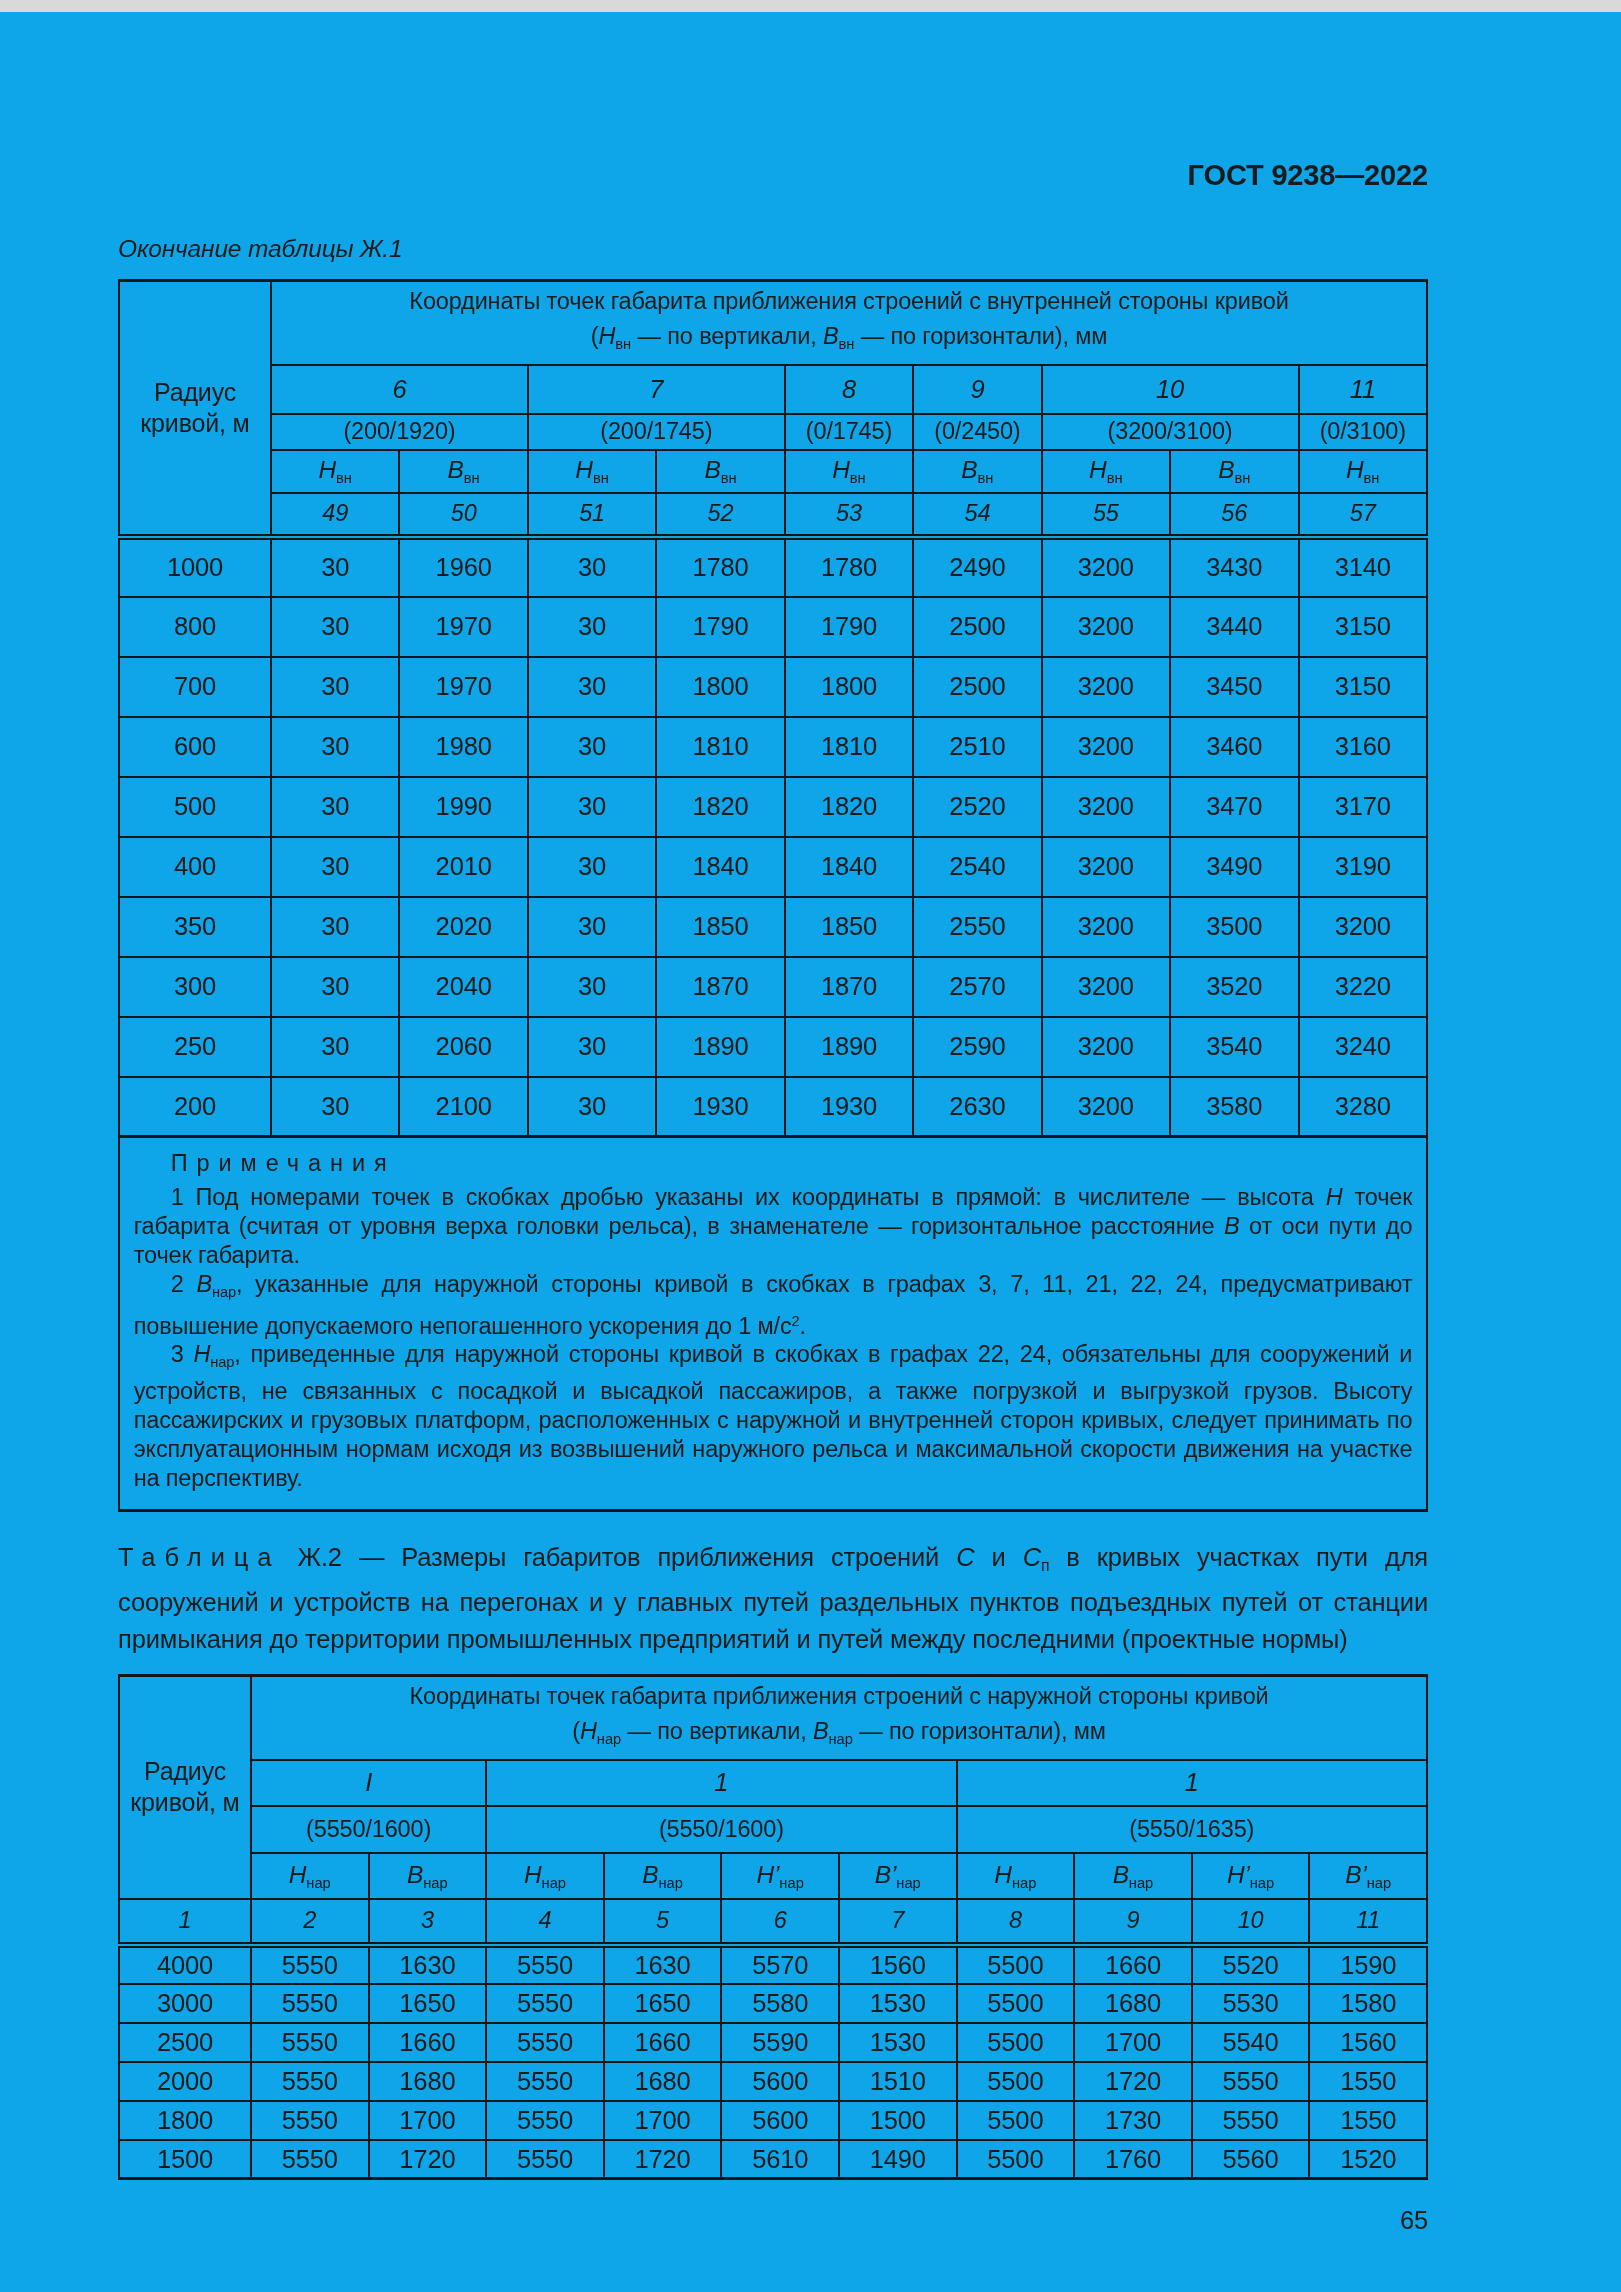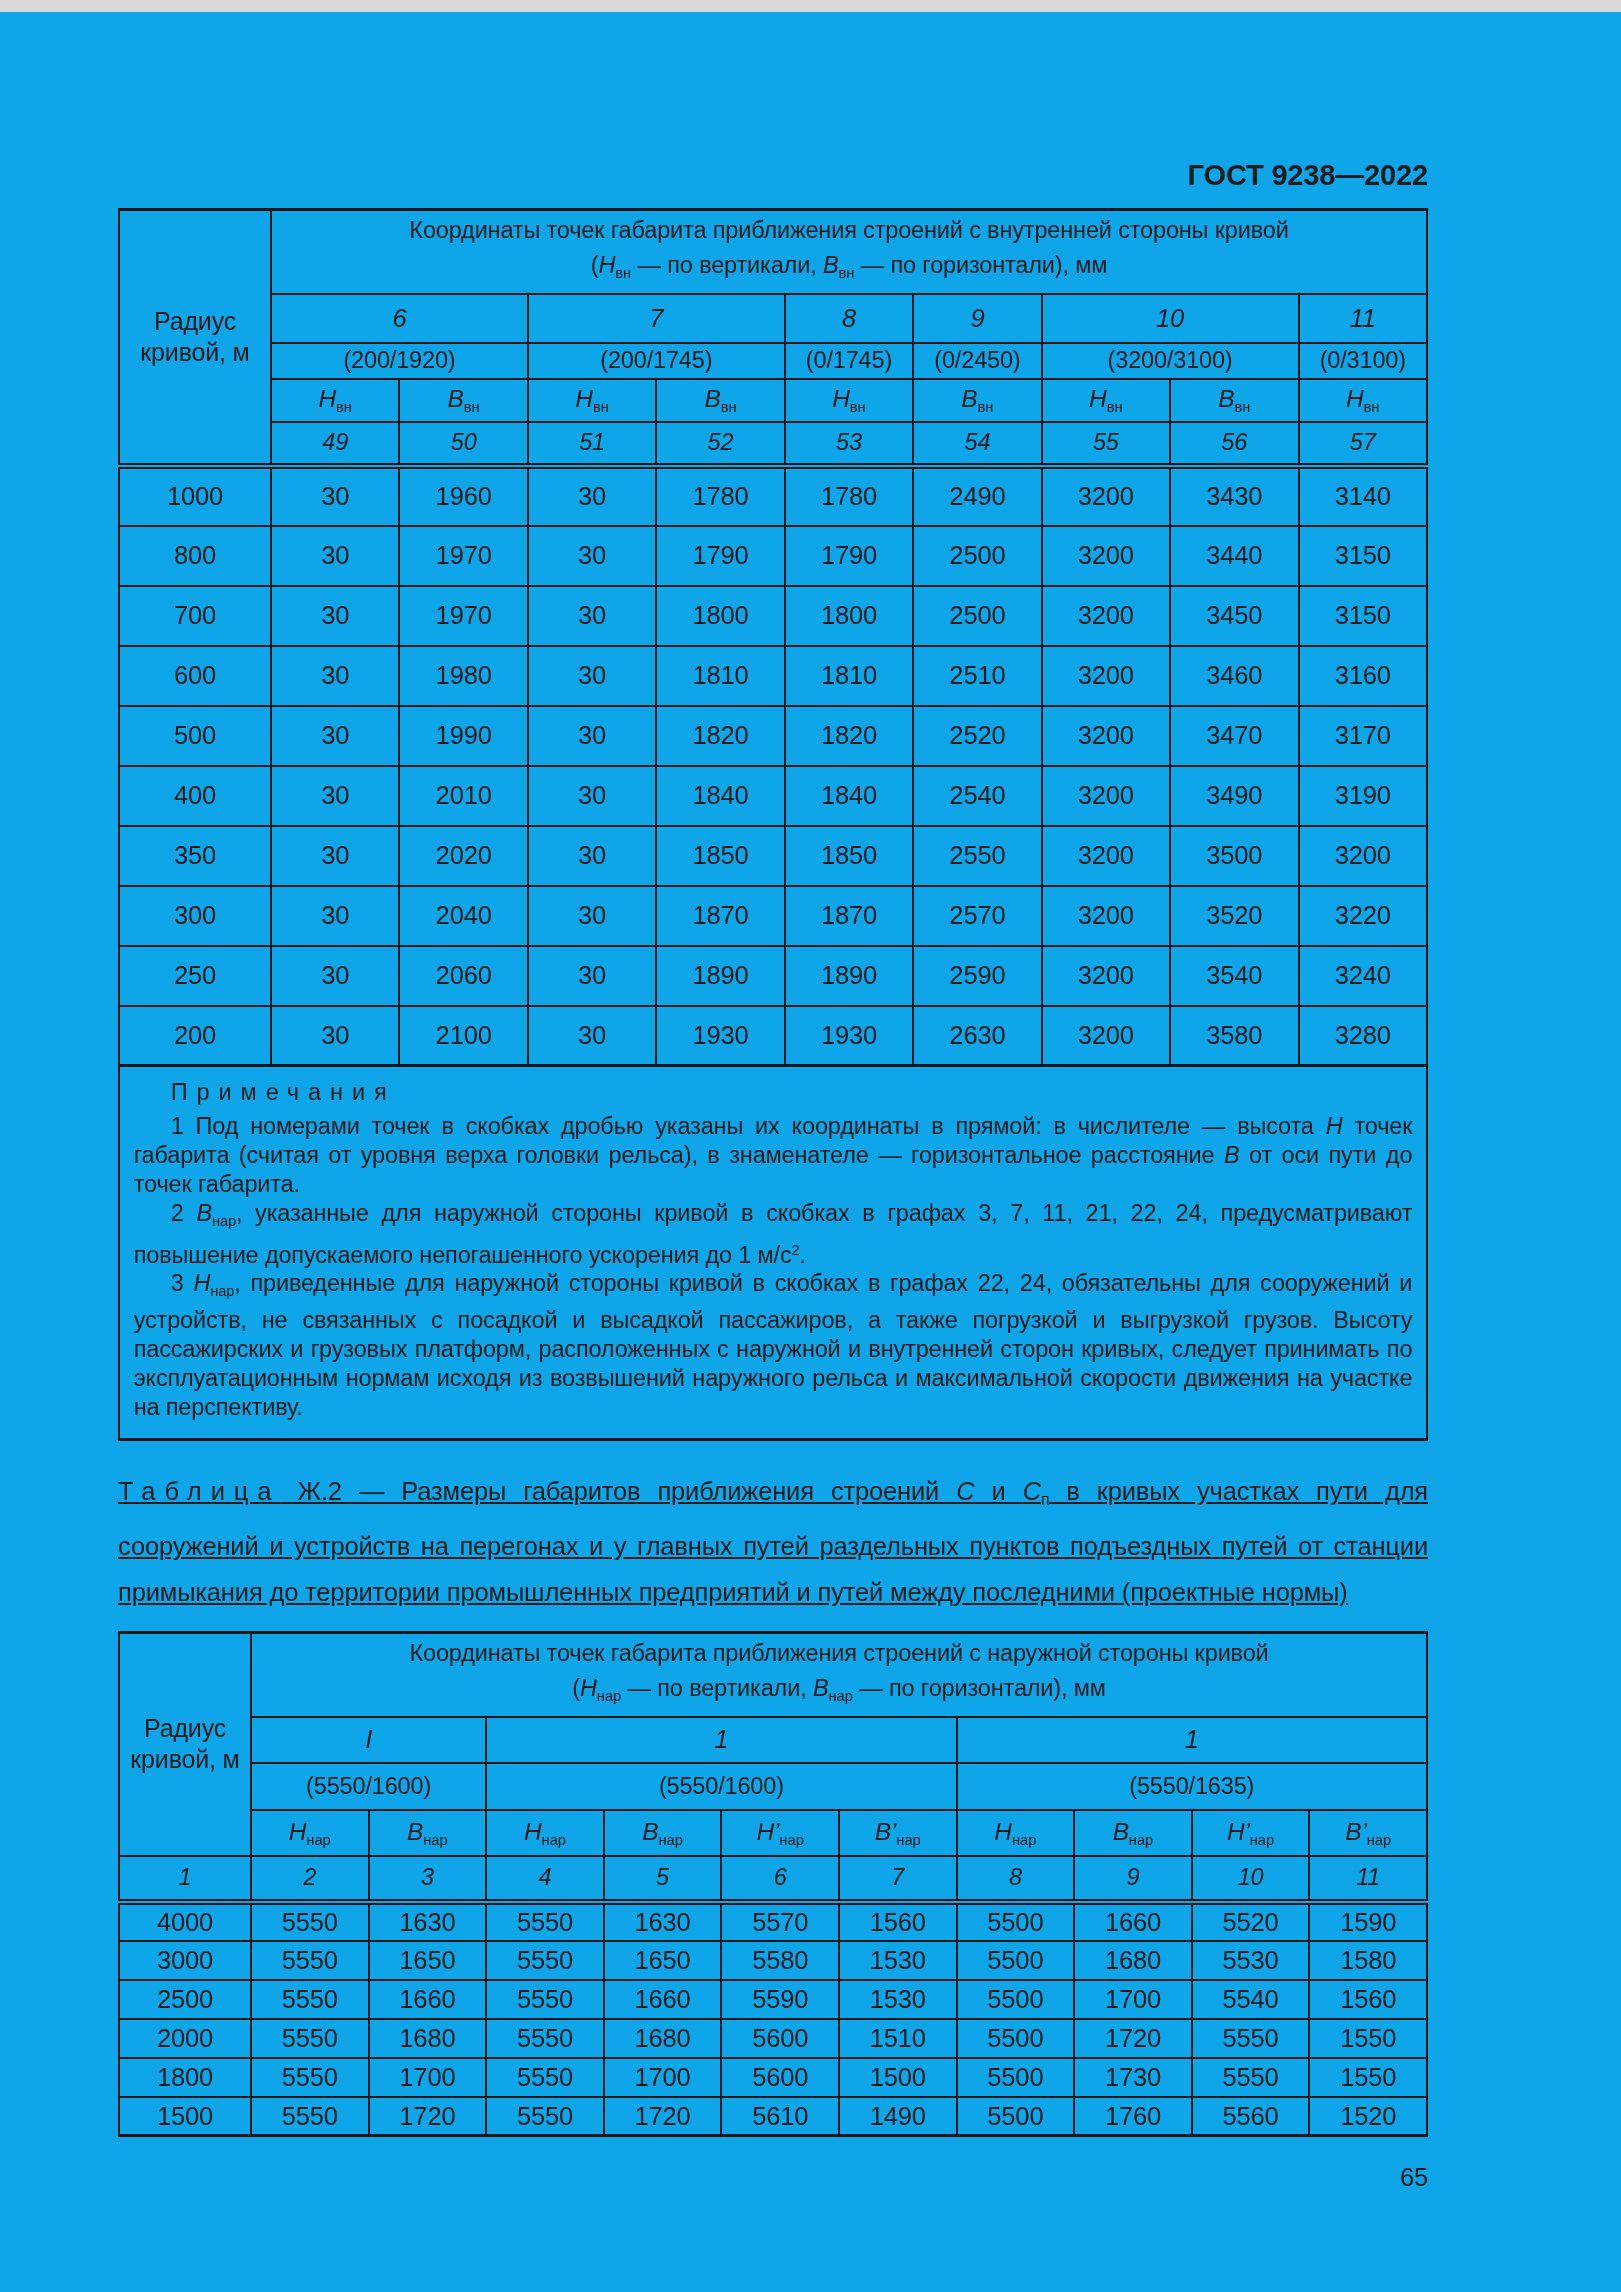--- a/index.html
+++ b/index.html
@@ -93,41 +93,41 @@
     text-align: justify;
     text-indent: 37px;
   }
   .note i { font-style: italic; }
   .note sub { font-size: 14.7px; font-style: normal; vertical-align: -4.9px; }
   .note sup { font-size: 14.7px; vertical-align: 7.8px; }
 
   .caption {
     margin: 27.4px 0 0 0;
     font-size: 25.5px;
-    line-height: 46px;
+    line-height: 37px;
     text-align: justify;
-    text-decoration: underline;
   }
   .caption .spaced { letter-spacing: 0.35em; }
   .caption i { font-style: italic; }
   .caption sub { font-size: 15.7px; font-style: normal; vertical-align: -4.9px; }
 
   .page-num {
     margin-top: 25.5px;
     text-align: right;
     font-size: 25.5px;
   }
 </style>
 </head>
 <body>
 
 <div class="page">
 
   <div class="doc-header">ГОСТ 9238—2022</div>
 
+  <div class="cont-label">Окончание таблицы Ж.1</div>
 
   <table class="t1">
     <colgroup>
       <col class="c-radius">
       <col span="9">
     </colgroup>
     <thead>
       <tr class="r-title">
         <th rowspan="5" class="radius-th">Радиус кривой, м</th>
         <th colspan="9" class="title-th">

